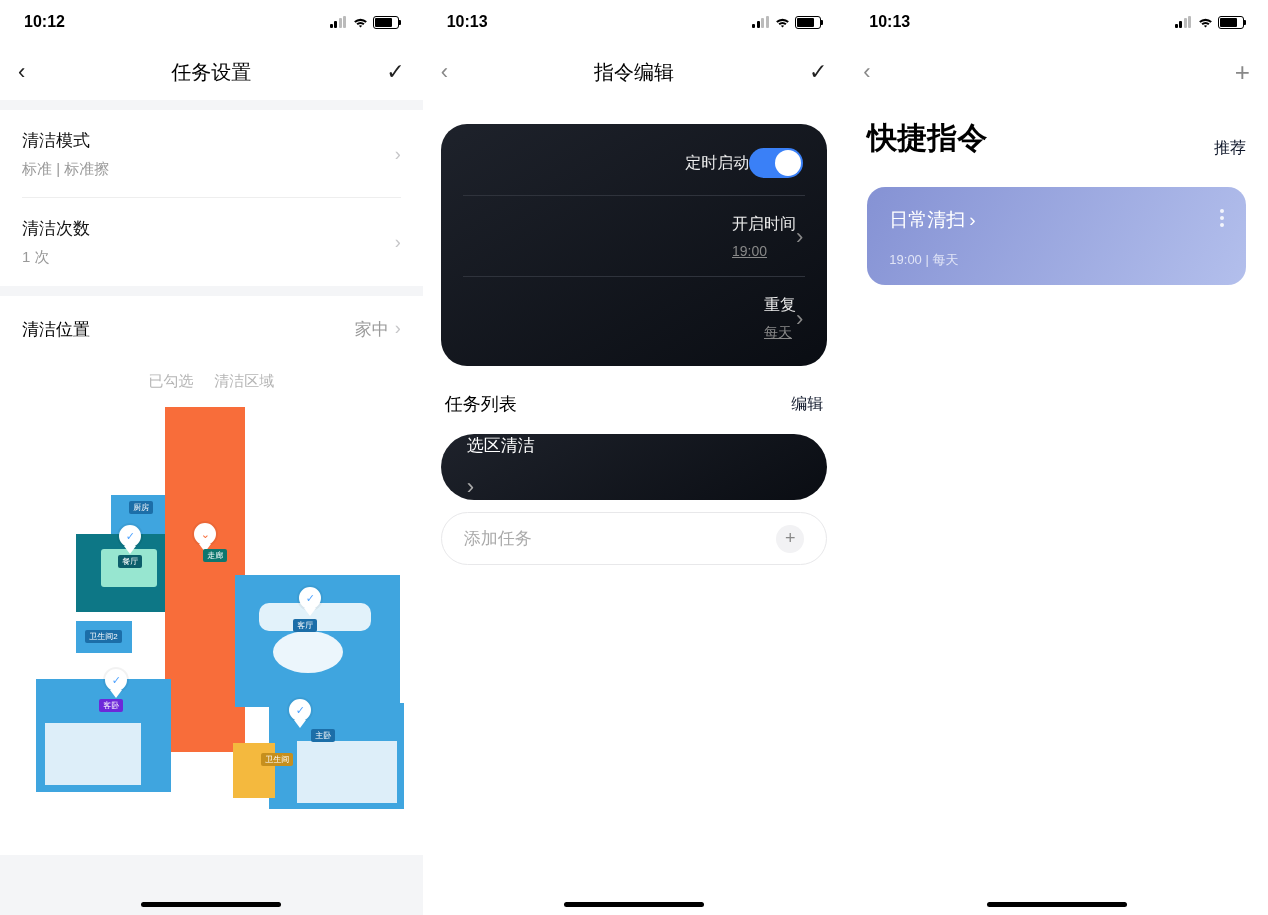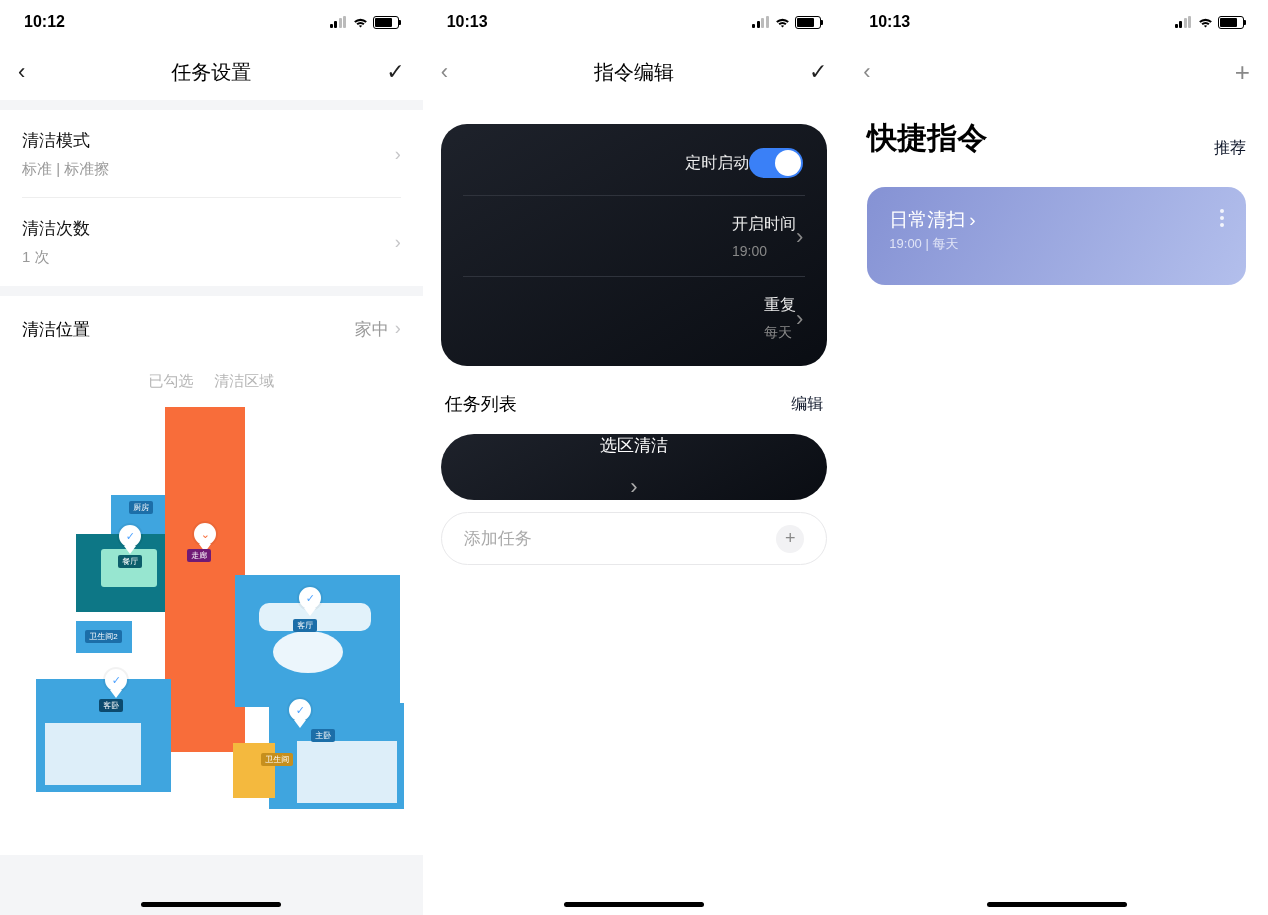--- a/index.html
+++ b/index.html
@@ -38,34 +38,34 @@
     .pin-or { color:#f86d3a; }
     .lbl { position:absolute; background:#fff3; font-size:8px; padding:1px 4px; border-radius:2px; color:#fff;text-align:center; }
     .home-ind { position:absolute; bottom:8px; left:50%; transform:translateX(-50%); width:140px; height:5px; background:#000; border-radius:3px; }
     .s1-foot { position:absolute; bottom:0; left:0; right:0; height:60px; background:#f4f5f7; }
     
     .card-dk { margin:24px 18px 0; background:linear-gradient(150deg,#1e222b,#0a0d13); border-radius:26px; padding:6px 0; }
     .dk-row { padding:18px 24px; display:flex; align-items:center; justify-content:flex-end; color:#fff; position:relative; }
     .dk-row.sep::after { content:''; position:absolute; bottom:0; left:22px; right:22px; height:1px; background:#2f333c; }
     .dk-col { display:flex; flex-direction:column; gap:8px; }
     .dk-title { font-size:16px; color:#eee; }
-    .dk-sub { font-size:14px; color:#888; }
+    .dk-sub { font-size:14px; color:#888;text-decoration:underline; }
     .tog { width:54px; height:30px; background:#3a80f7; border-radius:15px; position:relative; }
     .tog::after { content:''; position:absolute; right:2px; top:2px; width:26px; height:26px; background:#fff; border-radius:50%; }
     .sec-hdr { display:flex; align-items:center; justify-content:space-between; padding:26px 22px 12px; }
     .sec-hdr-t { font-size:18px; font-weight:500; }
     .link-blue { color:#0f172a; font-size:16px; }
-    .pill-dk { margin:6px 18px; background:linear-gradient(150deg,#1e222b,#0a0d13); border-radius:34px; height:66px; display:flex; align-items:center; justify-content:space-between; padding:0 26px; color:#fff; font-size:17px;flex-direction:column; }
+    .pill-dk { margin:6px 18px; background:linear-gradient(150deg,#1e222b,#0a0d13); border-radius:34px; height:66px; display:flex; align-items:flex-start; justify-content:space-between; padding:0 26px; color:#fff; font-size:17px;flex-direction:column; }
     .pill-lt { margin:12px 18px; background:#fff; border:1px solid #e8e8ea; border-radius:34px; height:53px; display:flex; align-items:center; justify-content:space-between; padding:0 22px; color:#aaa; font-size:17px; }
     .plus-circ { width:28px; height:28px; background:#f2f2f4; border-radius:50%; display:flex; align-items:center; justify-content:center; color:#888; font-size:18px; }
     
     .s3-hdr { padding:18px 22px 8px; display:flex; align-items:flex-end; justify-content:space-between; }
     .s3-title { font-size:30px; font-weight:700; }
     .tile { margin:20px 22px; height:98px; border-radius:18px; background:linear-gradient(120deg,#8592d4,#b3bfec); padding:20px 22px; display:flex; justify-content:space-between; color:#fff; position:relative; }
-    .tile-main { display:flex; flex-direction:column; gap:2px; }
+    .tile-main { display:flex; flex-direction:column; gap:18px; }
     .tile-t { font-size:19px; font-weight:500; display:flex; align-items:center; gap:4px; }
     .tile-s { font-size:13px; color:#e0e4f6; }
     .dots { display:flex; flex-direction:column; gap:3px; padding-top:2px; }
     .dots span { width:4px; height:4px; background:#fff; border-radius:50%; opacity:.85; }
   </style>
 </head>
 <body>
 
 <div class="screen s1">
   <div class="statusbar">
@@ -129,25 +129,25 @@
     <div class="rm" style="left:80px;top:142px;width:56px;height:38px;background:#97e6d0;border-radius:3px;"></div>
     <div class="rm" style="left:24px;top:316px;width:96px;height:62px;background:#eef6fc;opacity:.9;"></div>
     <div class="rm" style="left:276px;top:334px;width:100px;height:62px;background:#eef6fc;opacity:.9;"></div>
 
     <div class="pin pin-or" style="left:173px;top:116px;">⌄</div>
     <div class="pin" style="left:98px;top:118px;">✓</div>
     <div class="pin" style="left:278px;top:180px;">✓</div>
     <div class="pin" style="left:84px;top:262px;">✓</div>
     <div class="pin" style="left:268px;top:292px;">✓</div>
 
-    <span class="lbl" style="left:166px;top:142px;background:#701a75;">走廊</span>
+    <span class="lbl" style="left:182px;top:142px;background:#0f766e;">走廊</span>
     <span class="lbl" style="left:97px;top:148px;background:#0b5d6a;">餐厅</span>
     <span class="lbl" style="left:272px;top:212px;background:#1c6ea8;">客厅</span>
     <span class="lbl" style="left:290px;top:322px;background:#1c6ea8;">主卧</span>
-    <span class="lbl" style="left:78px;top:292px;background:#0c4a6e;">客卧</span>
+    <span class="lbl" style="left:78px;top:292px;background:#6d28d9;">客卧</span>
     <span class="lbl" style="left:64px;top:223px;background:#1c6ea8;">卫生间2</span>
     <span class="lbl" style="left:240px;top:346px;background:#c68f1d;">卫生间</span>
     <span class="lbl" style="left:108px;top:94px;background:#1c6ea8;">厨房</span>
   </div>
   <div class="s1-foot"></div>
   <div class="home-ind"></div>
 </div>
 
 <div class="screen s2">
   <div class="statusbar">

